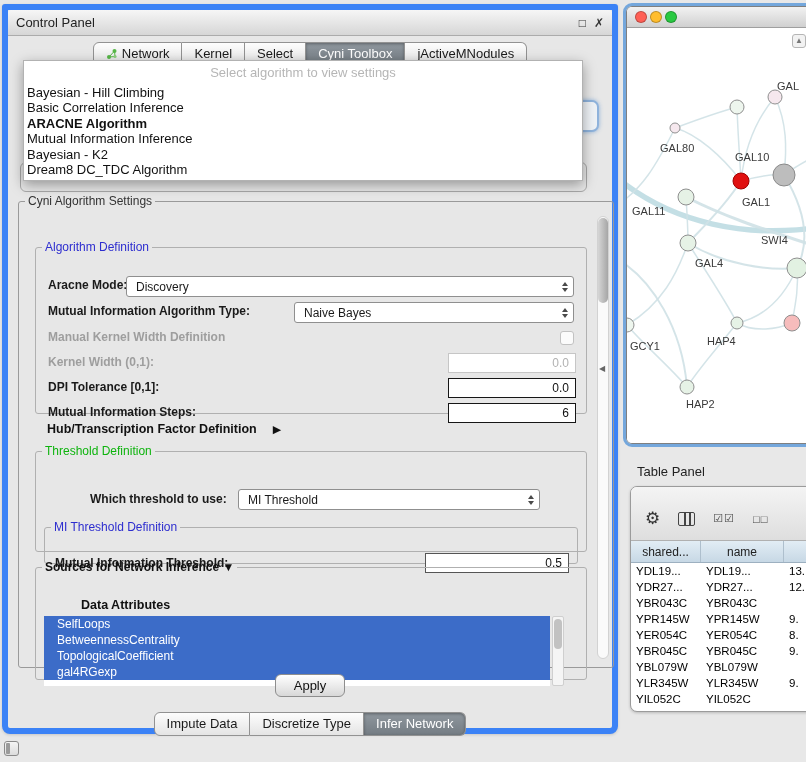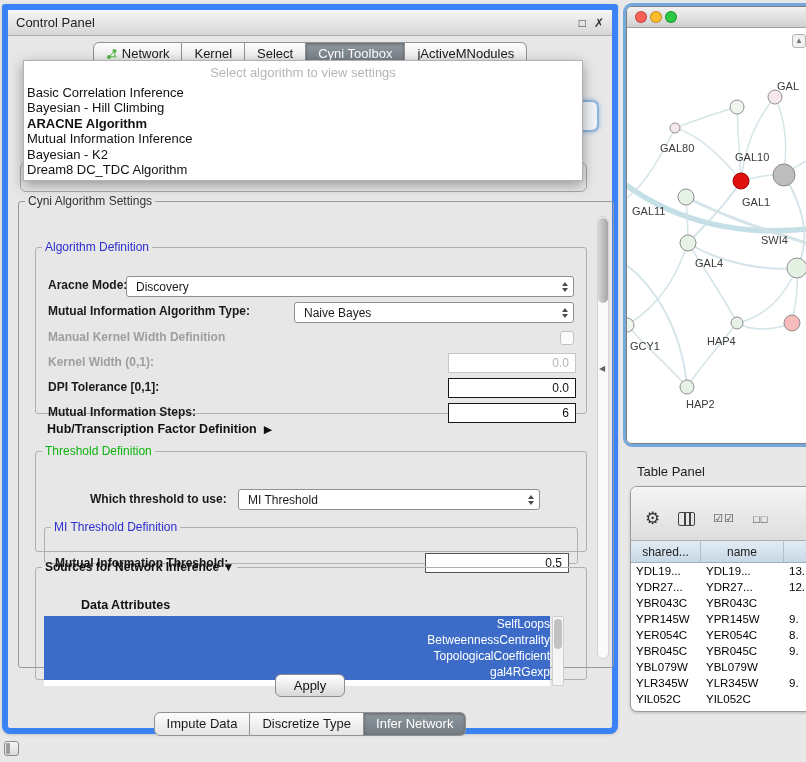--- a/index.html
+++ b/index.html
@@ -57,25 +57,25 @@
     display:flex;align-items:center;padding-left:9px;font-size:12px;}
   .spin{margin-left:auto;margin-right:5px;display:flex;flex-direction:column;gap:2px;}
   .spin i{width:0;height:0;border-left:3.5px solid transparent;border-right:3.5px solid transparent;display:block;}
   .spin .up{border-bottom:4px solid #4a4a4a;}
   .spin .down{border-top:4px solid #4a4a4a;}
   .field{position:absolute;height:20px;border:1px solid #161616;background:#fff;font-size:12px;
     text-align:right;padding-right:6px;font-family:inherit;color:#111;}
   .field.dim{border-color:#c6c6c6;color:#b2b2b2;}
   .chk{position:absolute;width:14px;height:14px;border:1px solid #c2c2c2;border-radius:3px;background:#fbfbfb;}
   .hub-row{position:absolute;left:28px;top:214px;font-weight:bold;font-size:12.5px;display:flex;
-    align-items:center;gap:7px;color:#111;justify-content:space-between;}
+    align-items:center;gap:16px;color:#111;justify-content:space-between;}
   .hub-row .tri{font-size:11px;color:#111;}
   .attr-label{position:absolute;left:8px;top:24px;font-weight:bold;font-size:12.5px;color:#111;margin-left:37px;}
   .attr-list{position:absolute;left:8px;top:42px;width:506px;height:70px;overflow:hidden;background:#fff;}
-  .attr-item{height:16px;line-height:16px;background:#3c6cc8;color:#fff;font-size:12px;padding-left:1px;white-space:nowrap;text-align:right;}
+  .attr-item{height:16px;line-height:16px;background:#3c6cc8;color:#fff;font-size:12px;padding-left:13px;white-space:nowrap;}
   .list-scrollbar{position:absolute;left:516px;top:42px;width:12px;height:70px;border:1px solid #cfcfcf;
     background:#f5f5f5;border-radius:2px;}
   .list-scrollbar .thumb{position:absolute;top:2px;left:1px;width:8px;height:30px;border-radius:4px;background:#c2c2c2;}
   .apply-button{position:absolute;left:50%;margin-left:-35px;top:664px;width:70px;height:23px;
     border:1px solid #8e8e8e;border-radius:6px;background:linear-gradient(#ffffff,#d8d8d8);
     font-size:13px;font-family:inherit;color:#111;}
 
   
   .split-arrow{position:absolute;left:599px;top:364px;font-size:8px;color:#666;}
 
@@ -150,22 +150,22 @@
         <span>jActiveMNodules</span>
       </div>
     </nav>
 
   <div class="focus-remnant"></div>
   <div class="combo-remnant"></div>
 
   <div class="algo-dropdown">
     <div class="dd-placeholder">Select algorithm to view settings</div>
     <div>
+        <div class="dd-item">Bayesian - Hill Climbing</div>
         <div class="dd-item">Basic Correlation Inference</div>
-        <div class="dd-item">Bayesian - Hill Climbing</div>
         <div class="dd-item sel">ARACNE Algorithm</div>
         <div class="dd-item">Mutual Information Inference</div>
         <div class="dd-item">Bayesian - K2</div>
         <div class="dd-item">Dream8 DC_TDC Algorithm</div>
       </div>
   </div>
 
   <fieldset class="settings-group">
     <legend><span>Cyni Algorithm Settings</span></legend>
     <div class="v-scrollbar">

